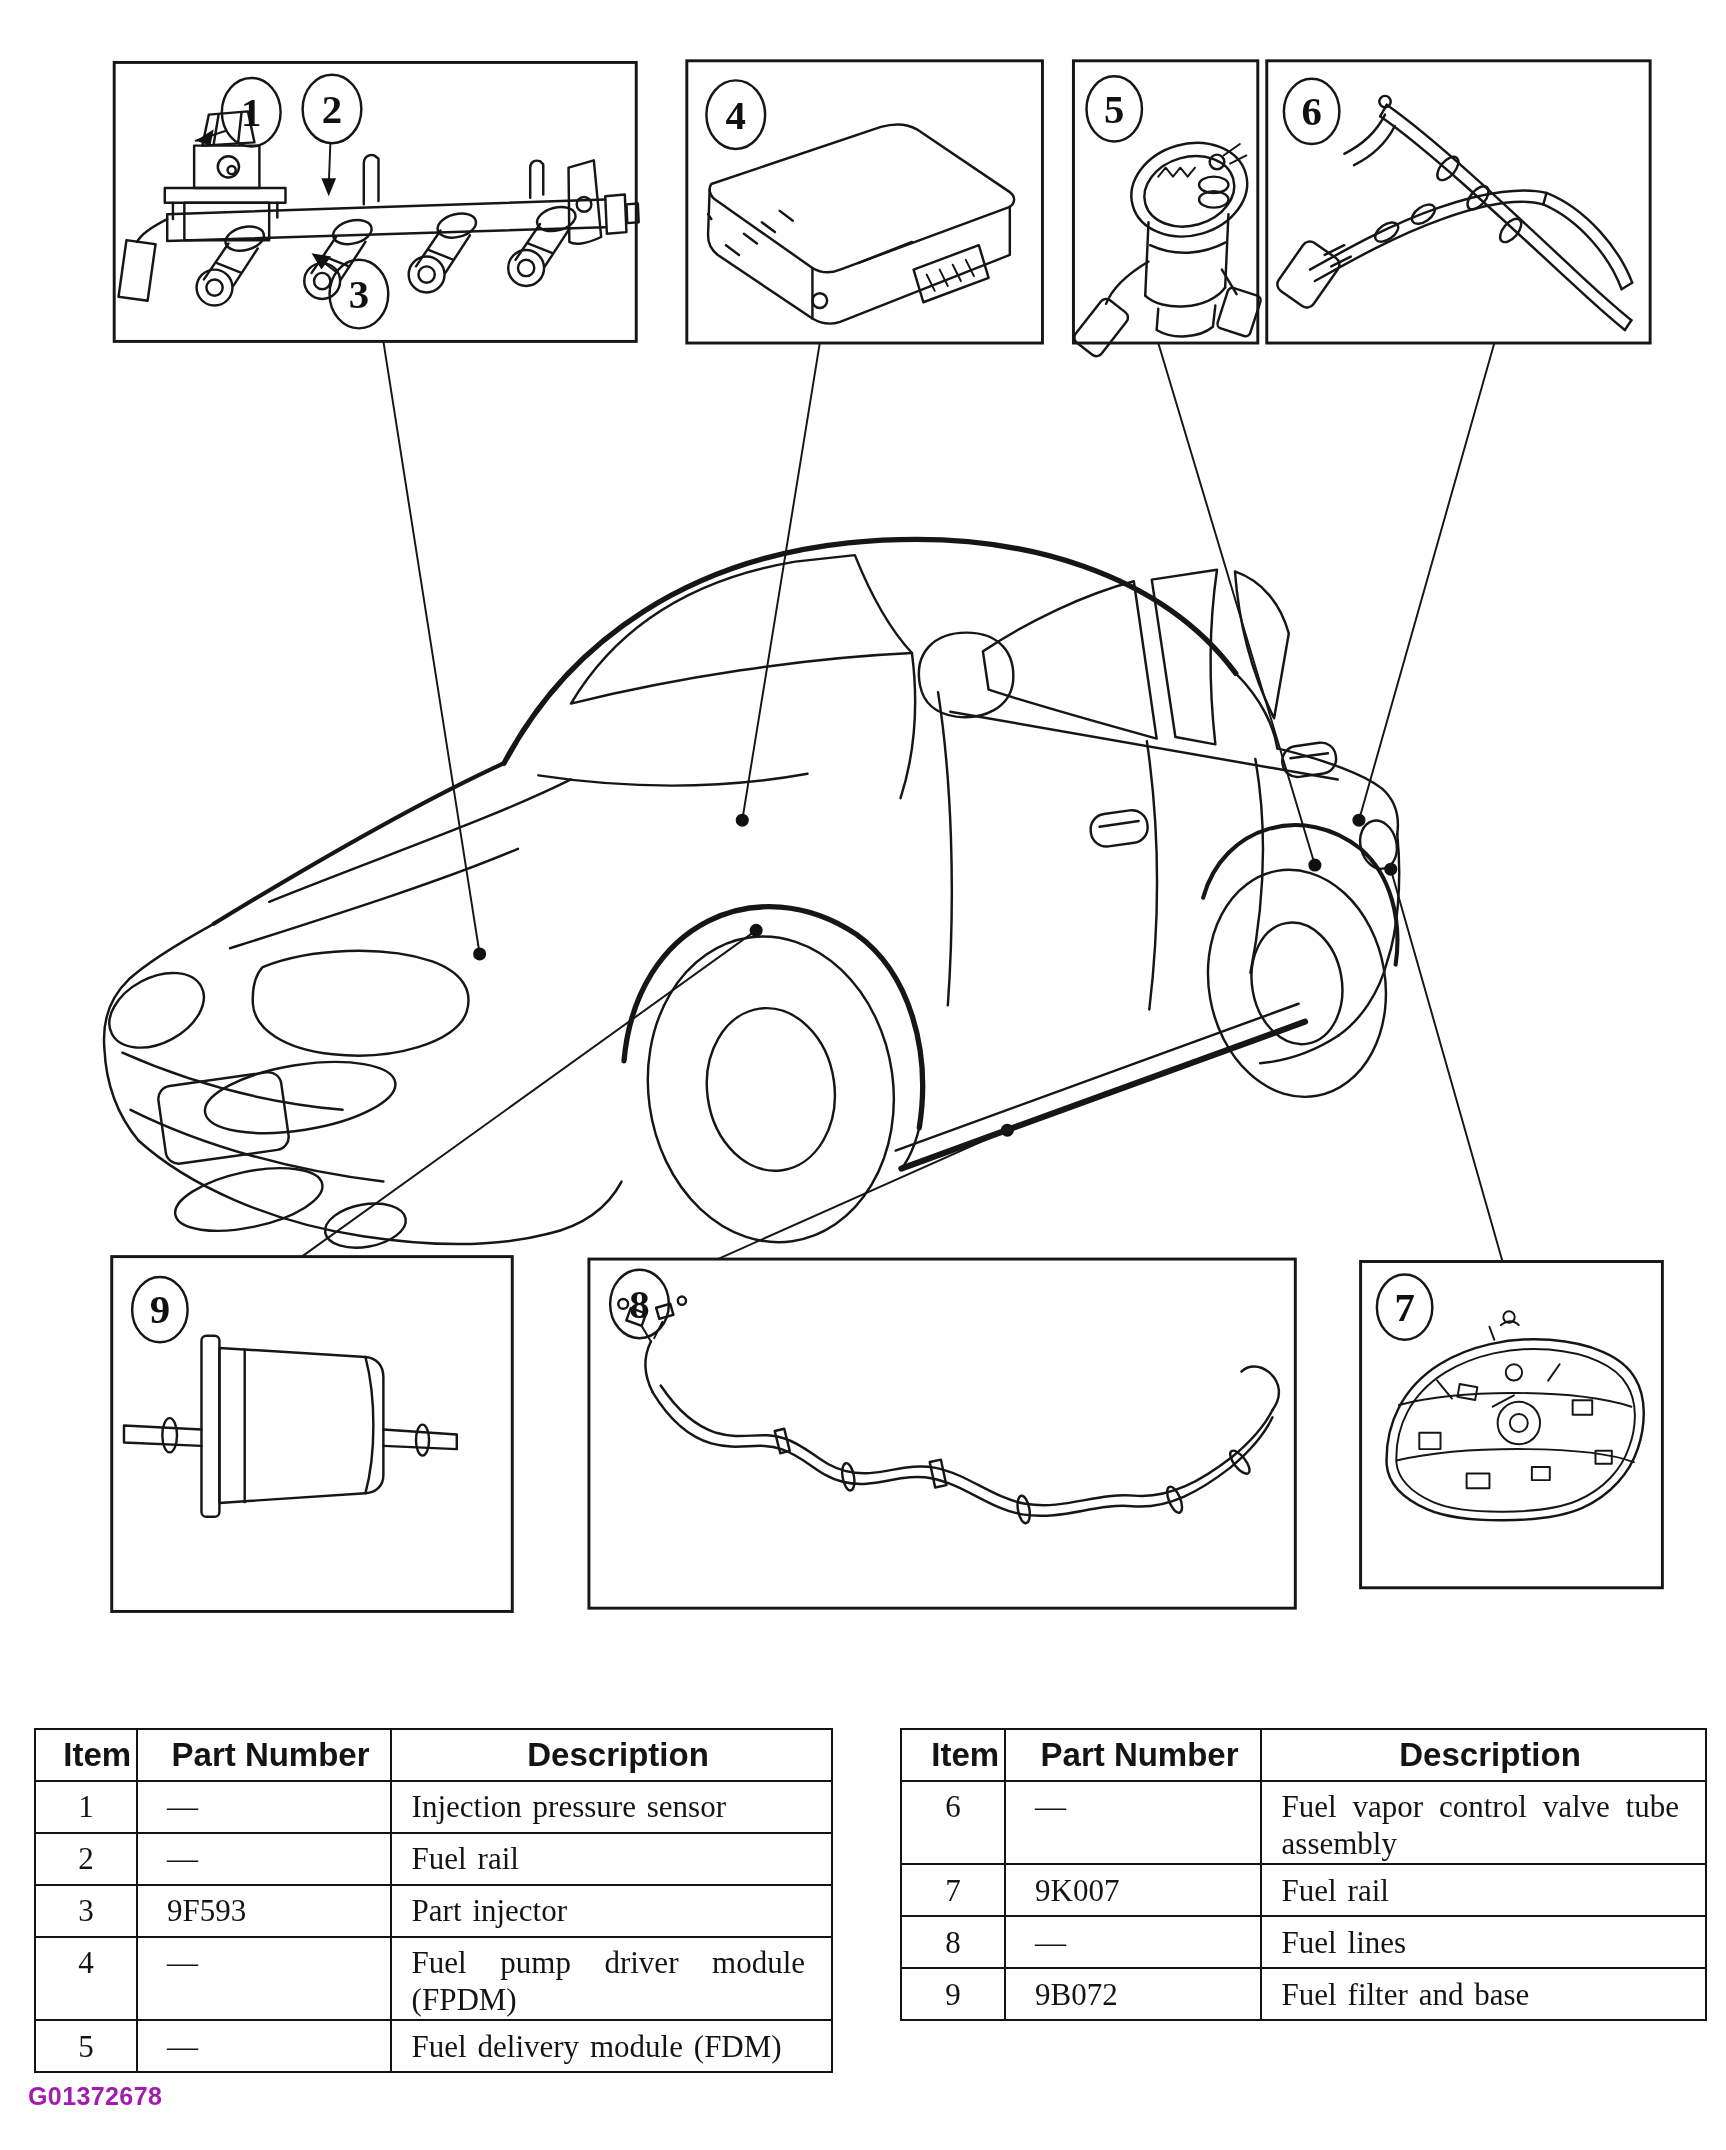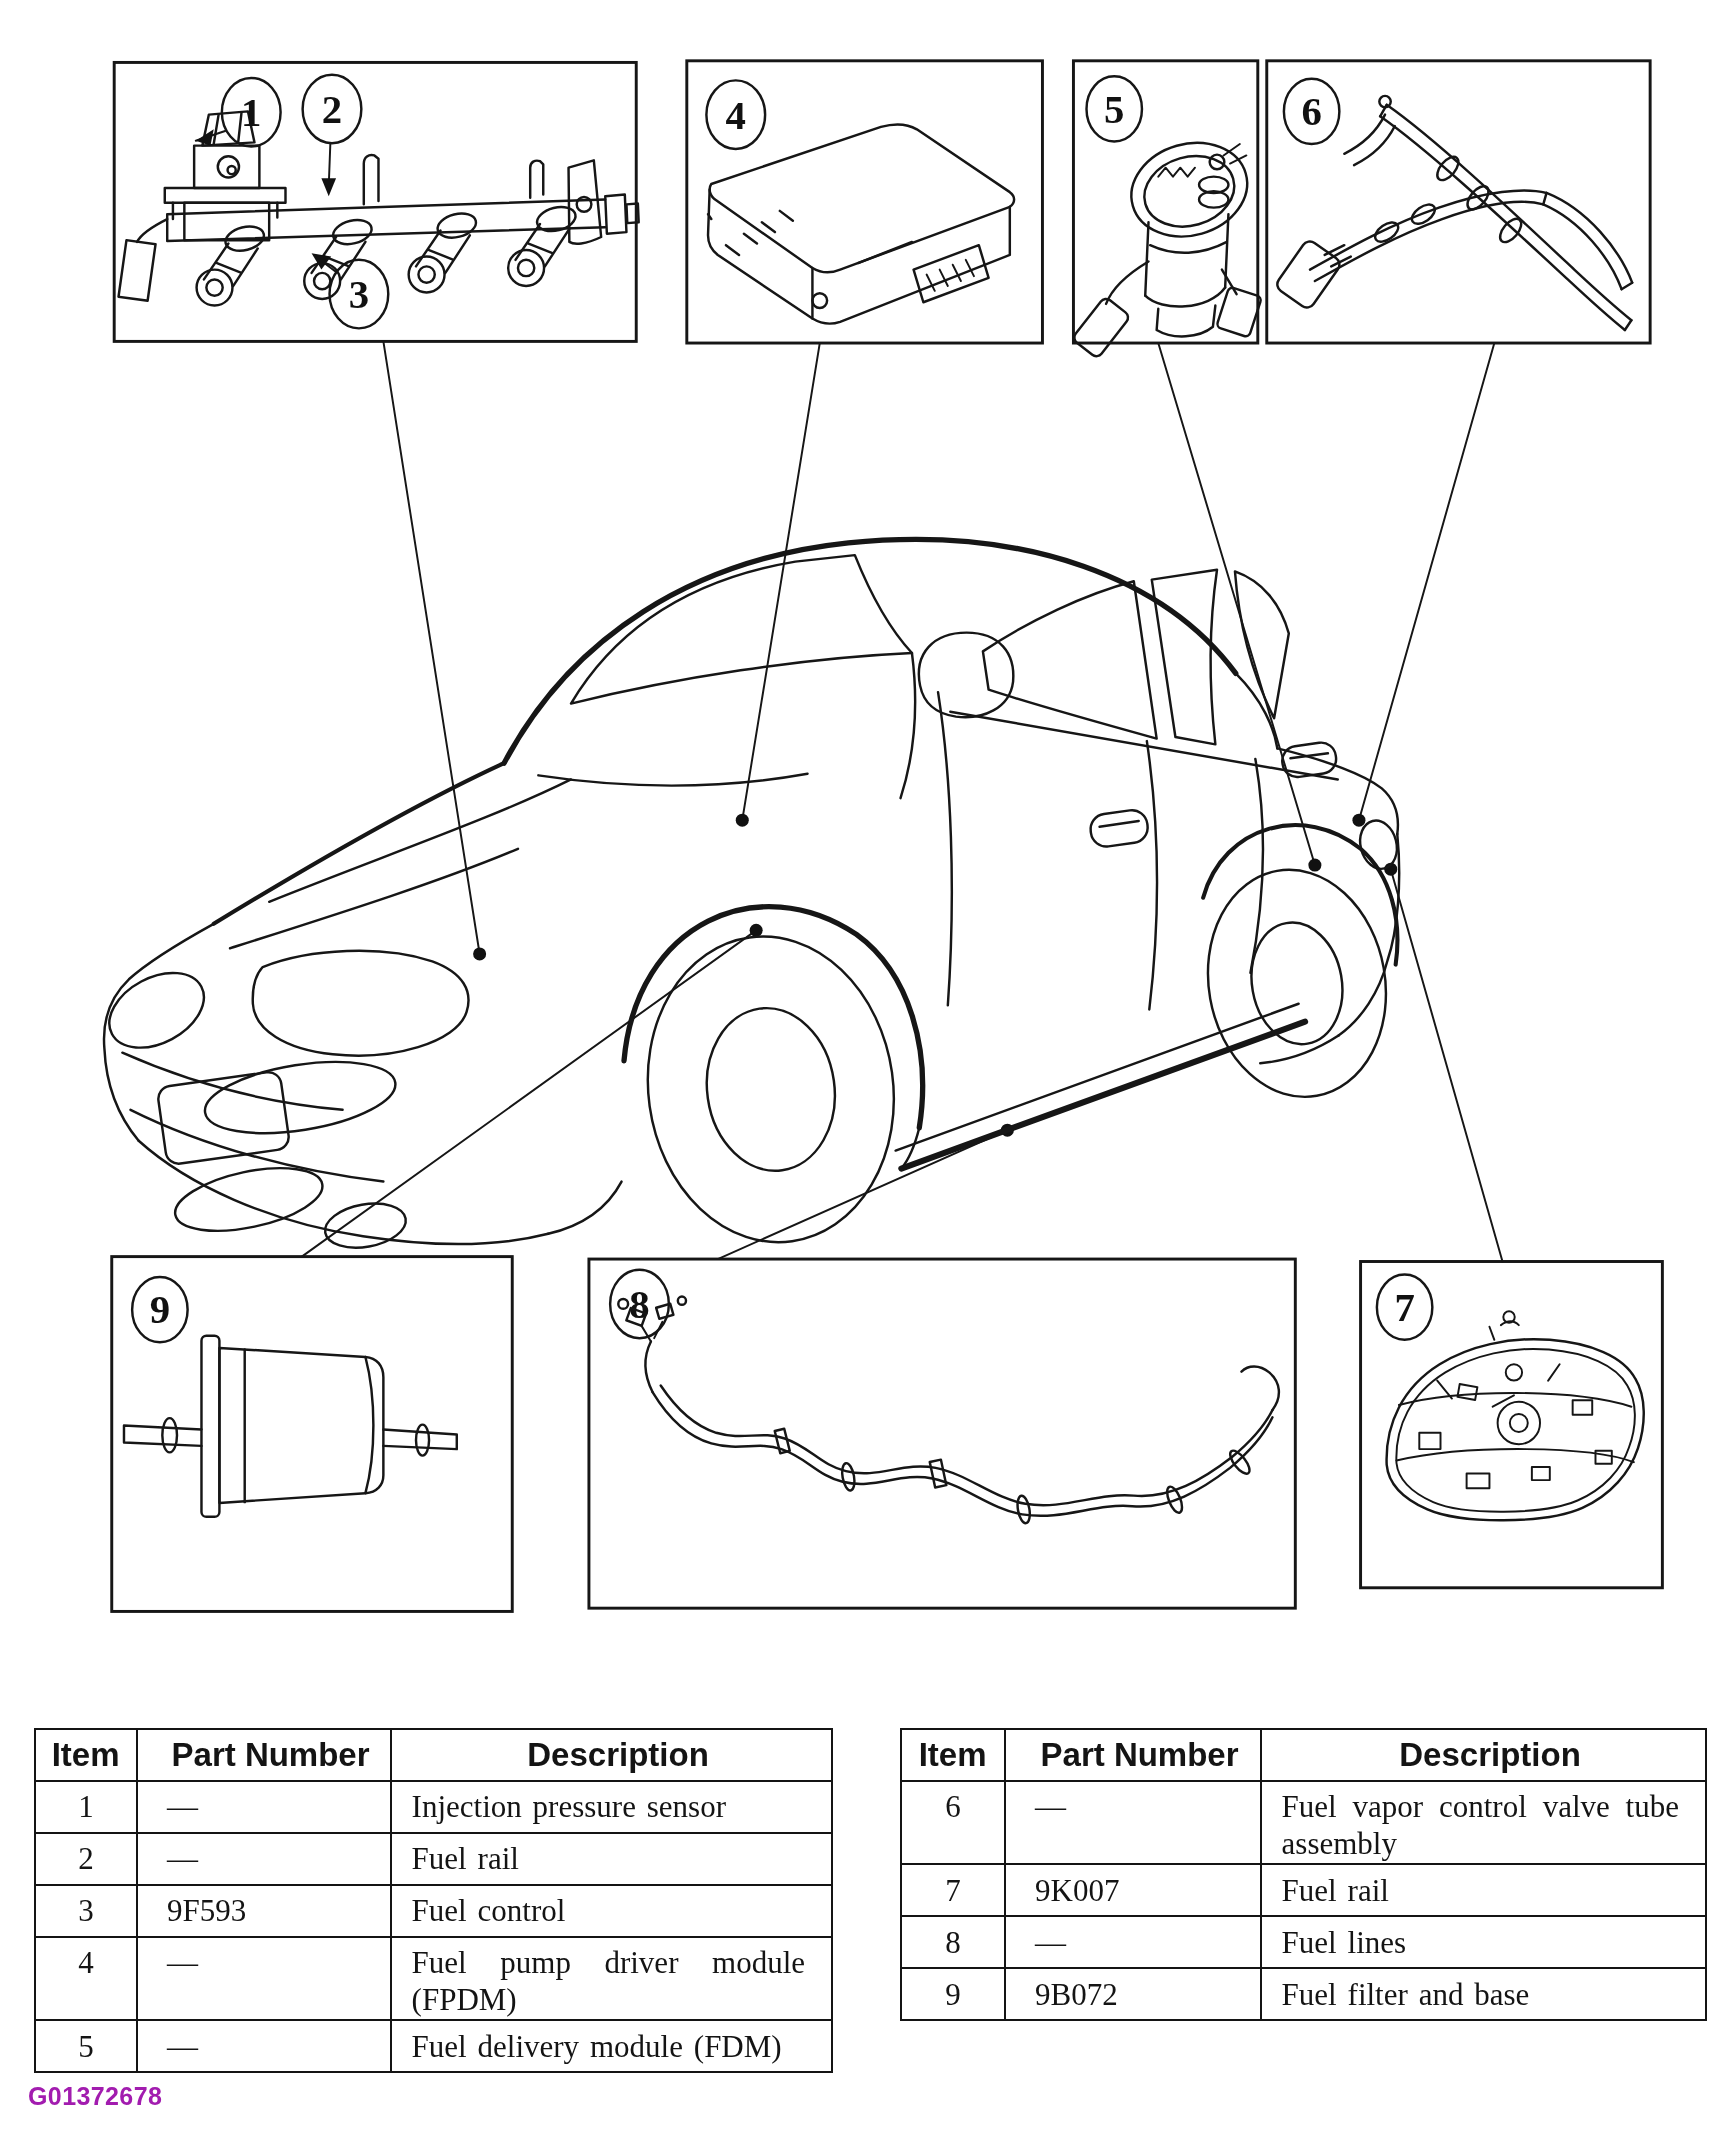--- a/index.html
+++ b/index.html
@@ -13,21 +13,21 @@
   svg .sw7{stroke-width:7.5;}
   svg .box{fill:#ffffff;stroke:#161616;stroke-width:3.6;}
   svg .dot{fill:#111;stroke:none;}
   svg .callout-num{fill:#111;stroke:none;font-family:"Liberation Serif",serif;
         font-size:50px;font-weight:bold;text-anchor:middle;}
   .parts-table{position:absolute;border-collapse:collapse;table-layout:fixed;background:#fff;}
   .parts-table th,.parts-table td{border:2.4px solid #141414;overflow:hidden;}
   .parts-table{border:1.6px solid #141414;}
   .parts-table th{font:bold 33px "Liberation Sans",sans-serif;text-align:center;
         padding:4.9px 4.9px 4.9px 18px;vertical-align:middle;}
-  .parts-table th.item-col{text-align:center;padding-left:4px;}
+  .parts-table th.item-col{text-align:right;padding-left:4px;}
   .parts-table td{font:31px "Liberation Serif",serif;line-height:1.18;vertical-align:top;
         padding-top:7.3px;}
   .parts-table td.item{text-align:center;}
   .parts-table td.part{padding-left:29px;}
   .parts-table td.desc{padding-left:19.6px;padding-right:26px;text-align:justify;
         white-space:pre-line;word-spacing:0.10em;}
   .parts-table td.desc.wrap2{text-align-last:justify;}
   .figure-code{position:absolute;font:bold 25px "Liberation Sans",sans-serif;
         letter-spacing:0.4px;color:#a21caf;}
 </style>
@@ -311,21 +311,21 @@
     <td class="desc">Injection pressure sensor</td>
   </tr>
   <tr style="height:52px">
     <td class="item">2</td>
     <td class="part">—</td>
     <td class="desc">Fuel rail</td>
   </tr>
   <tr style="height:52px">
     <td class="item">3</td>
     <td class="part">9F593</td>
-    <td class="desc">Fuel control</td>
+    <td class="desc">Part injector</td>
   </tr>
   <tr style="height:82px">
     <td class="item">4</td>
     <td class="part">—</td>
     <td class="desc wrap2">Fuel pump driver module
 (FPDM)</td>
   </tr>
   <tr style="height:52px">
     <td class="item">5</td>
     <td class="part">—</td>

